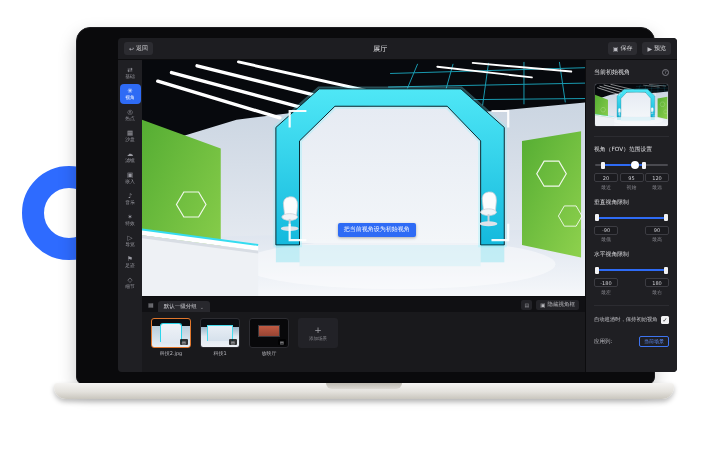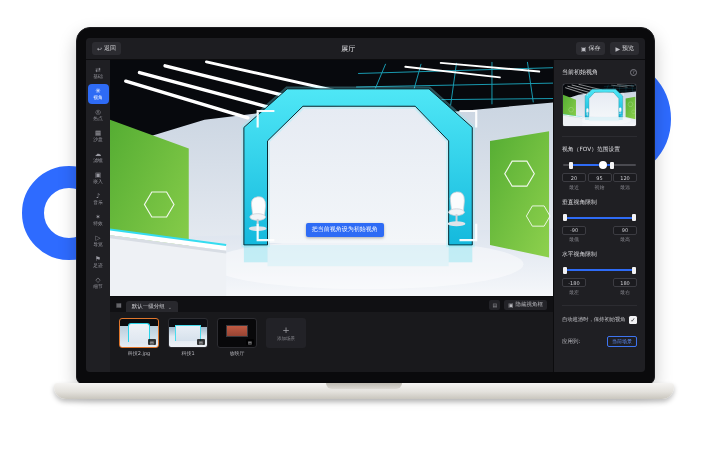--- a/index.html
+++ b/index.html
@@ -17,21 +17,21 @@
     background:#0a0a0c; border:1px solid #1c1c1f; border-radius:14px 14px 8px 8px;
     padding:10px 9px 12px 9px; box-shadow:0 8px 18px rgba(0,0,0,.22); }
   .base { position:absolute; left:54px; top:383px; width:620px; height:16px; z-index:2;
     background:linear-gradient(180deg,#f5f4f2 0%,#e3e1dc 55%,#c9c6be 100%);
     border-radius:3px 3px 12px 12px; box-shadow:0 3px 5px rgba(0,0,0,.25); }
   .base-notch { position:absolute; left:50%; transform:translateX(-50%); top:0; width:76px; height:6px;
     background:linear-gradient(180deg,#bdbab2,#dcd9d3); border-radius:0 0 7px 7px; }
 
   
   .app { width:100%; height:100%; background:#141417; display:flex; flex-direction:column;
-    border-radius:4px; overflow:hidden; color:#d5d5d8; }
+    border-radius:4px; overflow:hidden; color:#d5d5d8;margin-left:32px; }
 
   .topbar { height:22px; background:#1d1d21; display:flex; align-items:center; padding:0 6px;
     border-bottom:1px solid #0c0c0e; flex:0 0 auto; }
   .tb-btn { display:flex; align-items:center; gap:2px; background:#2c2c31; color:#d5d5d8;
     font-size:6px; padding:2px 5px; border-radius:3px; cursor:pointer; }
   .tb-title { flex:1; text-align:center; font-size:7px; color:#e3e3e6; }
   .tb-right { display:flex; gap:5px; }
   .tb-ic { font-size:6px; color:#bcbcc2; }
 
   .body { flex:1; display:flex; min-height:0; }

